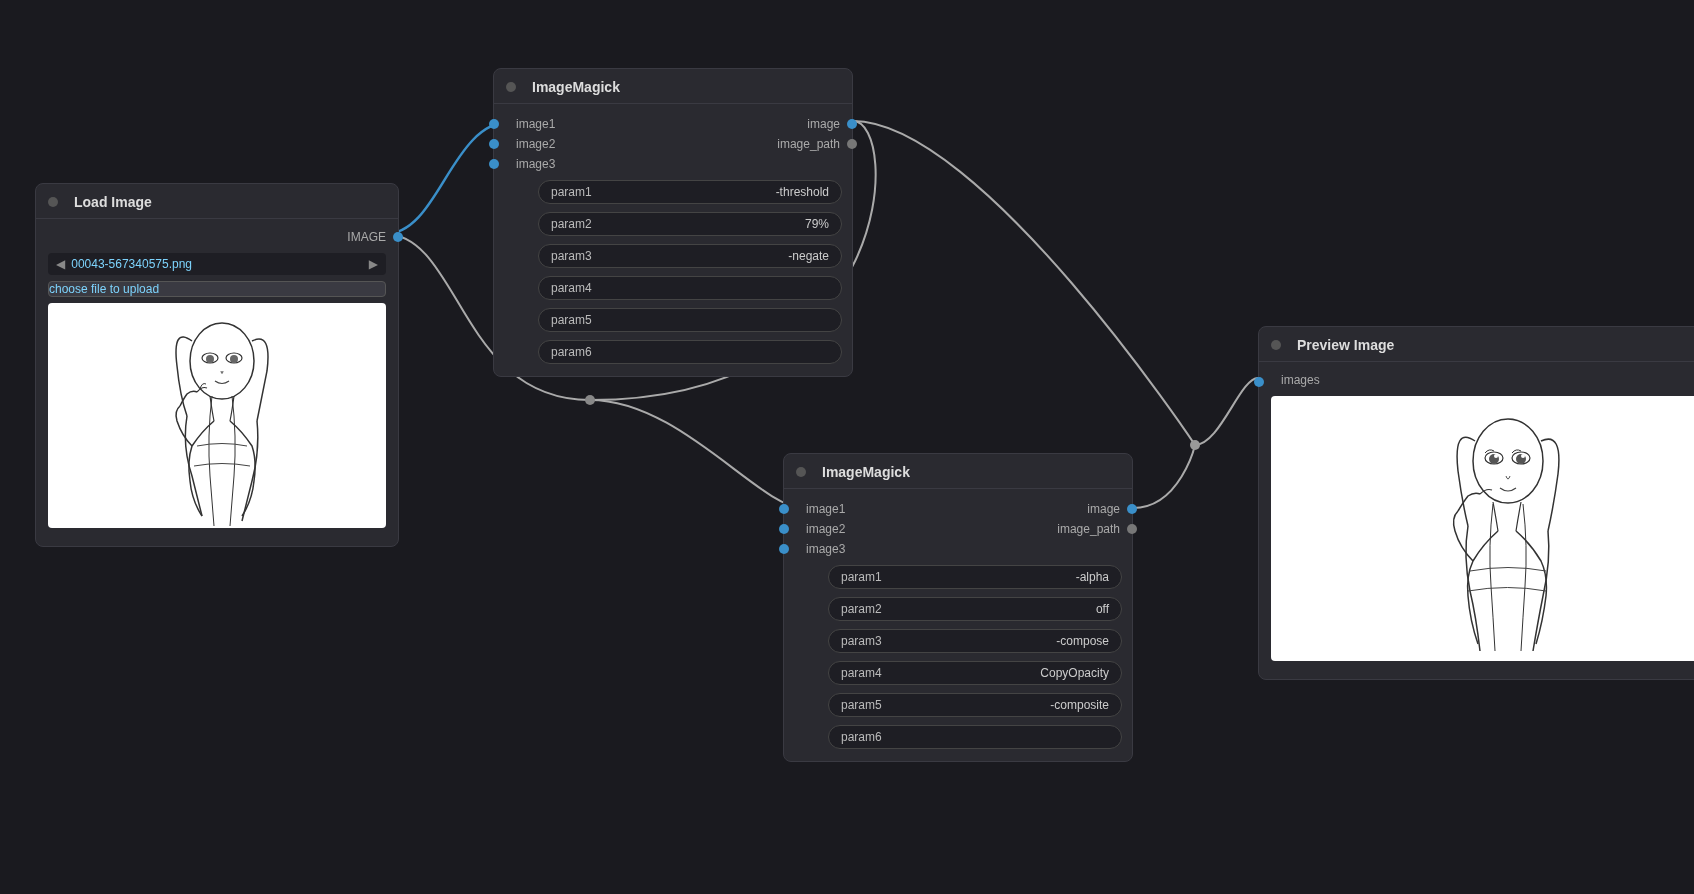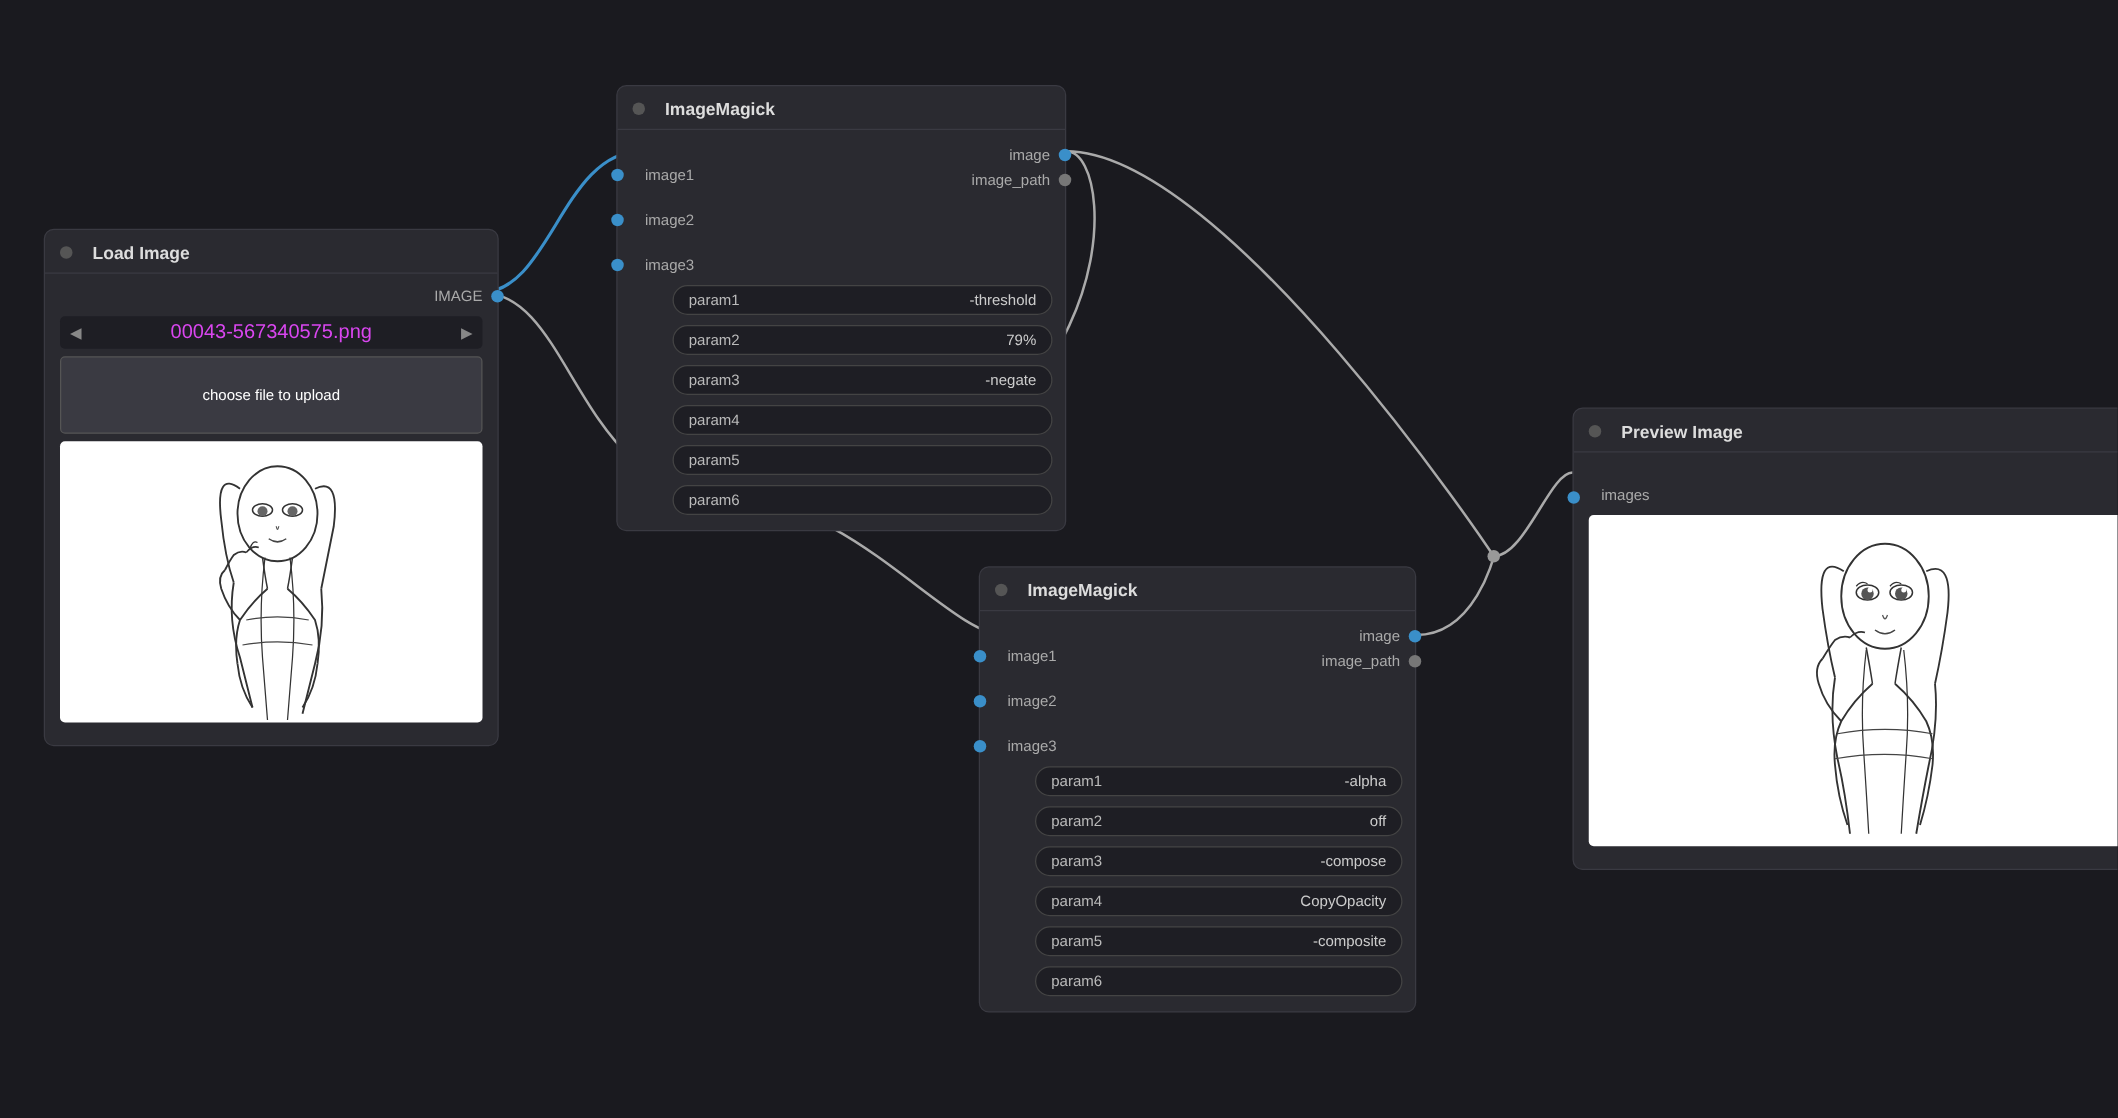--- a/index.html
+++ b/index.html
@@ -54,21 +54,20 @@
     .port-row {
       display: flex;
       align-items: center;
       padding: 3px 12px;
       position: relative;
     }
 
     .port-row.left-port {
       justify-content: flex-start;
       gap: 6px;
-      margin-top: 16px;
     }
 
     .port-row.right-port {
       justify-content: flex-end;
       gap: 6px;
     }
 
     .port-dot {
       width: 10px;
       height: 10px;
@@ -132,35 +131,35 @@
 
     .arrow-btn {
       color: #888;
       cursor: pointer;
       font-size: 12px;
       user-select: none;
     }
 
     .filename {
       flex: 1;
-      text-align: center;
-      font-size: 16px;
-      color: #d946ef;
+      text-align: left;
+      font-size: 12px;
+      color: #7dd3fc;
     }
 
     .upload-btn {
       display: block;
       margin: 4px 12px;
       background: #3a3a42;
       border: 1px solid #555;
       border-radius: 4px;
-      text-align: center;
-      padding: 23px;
+      text-align: left;
+      padding: 0;
       font-size: 12px;
-      color: #ffffff;
+      color: #7dd3fc;
       cursor: pointer;
       width: calc(100% - 24px);
     }
 
     .image-preview {
       margin: 6px 12px 10px;
       background: #fff;
       border-radius: 4px;
       height: 225px;
       overflow: hidden;

